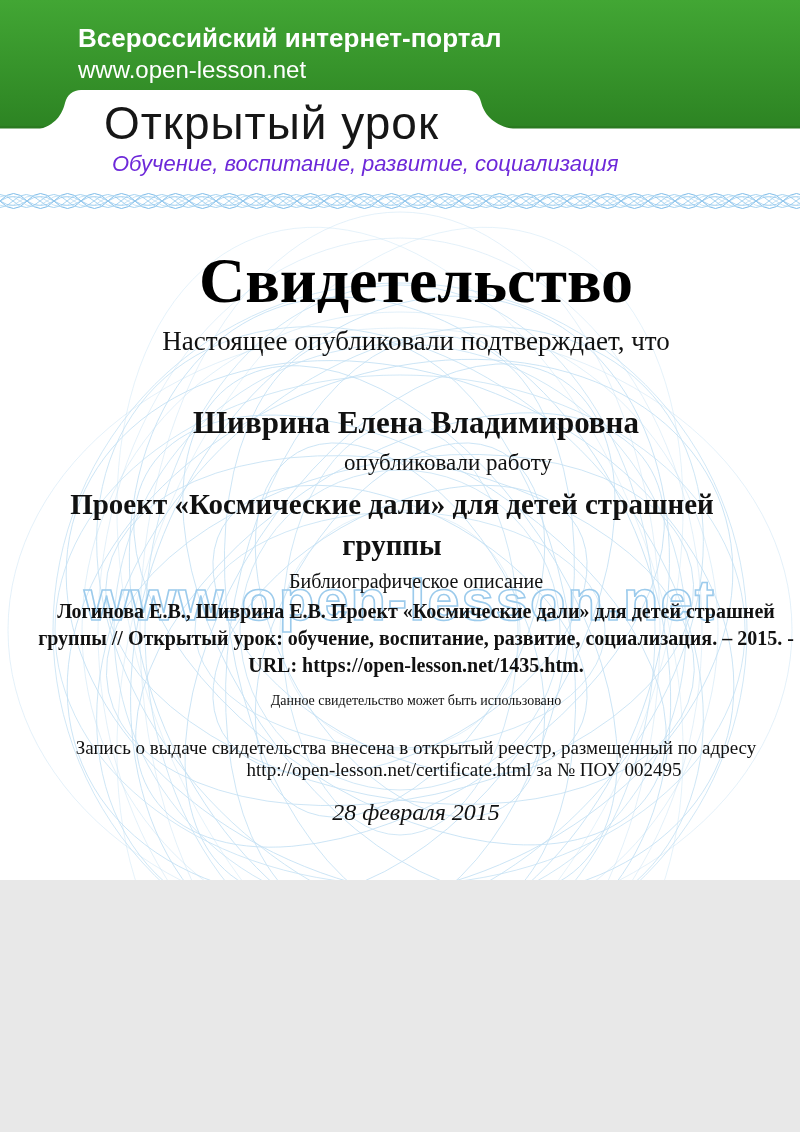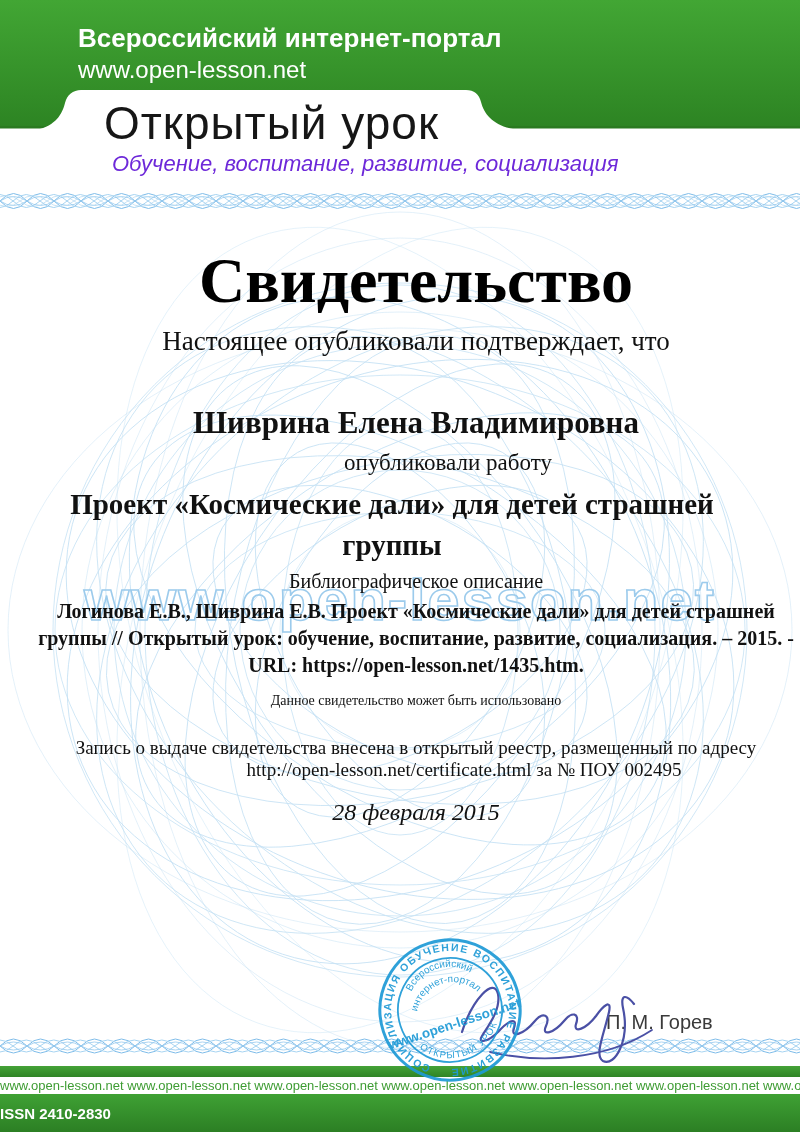--- a/index.html
+++ b/index.html
@@ -1,16 +1,16 @@
 <!DOCTYPE html>
 <html><head>
 <meta charset="utf-8">
 <style>
   html,body{margin:0;padding:0;background:#e8e8e8;}
-  .page{position:relative;width:800px;height:1132px;margin:0 auto;background:#ffffff;overflow:hidden;
+  .page{position:relative;width:800px;height:880px;margin:0 auto;background:#ffffff;overflow:hidden;
         font-family:"Liberation Serif",serif;color:#111;}
   .abs{position:absolute;}
   
   .hdr-svg{top:0;left:0;z-index:2;}
   .portal-label{top:23px;left:78px;font-family:"Liberation Sans",sans-serif;font-weight:bold;
                 font-size:26px;color:#ffffff;z-index:3;}
   .site-url{top:56px;left:78px;font-family:"Liberation Sans",sans-serif;font-size:24px;color:#ffffff;z-index:3;}
   .brand-title{top:96px;left:104px;font-family:"Liberation Sans",sans-serif;font-size:46px;
                color:#161616;letter-spacing:1px;z-index:3;}
   .brand-subtitle{top:151px;left:112px;font-family:"Liberation Sans",sans-serif;font-style:italic;

